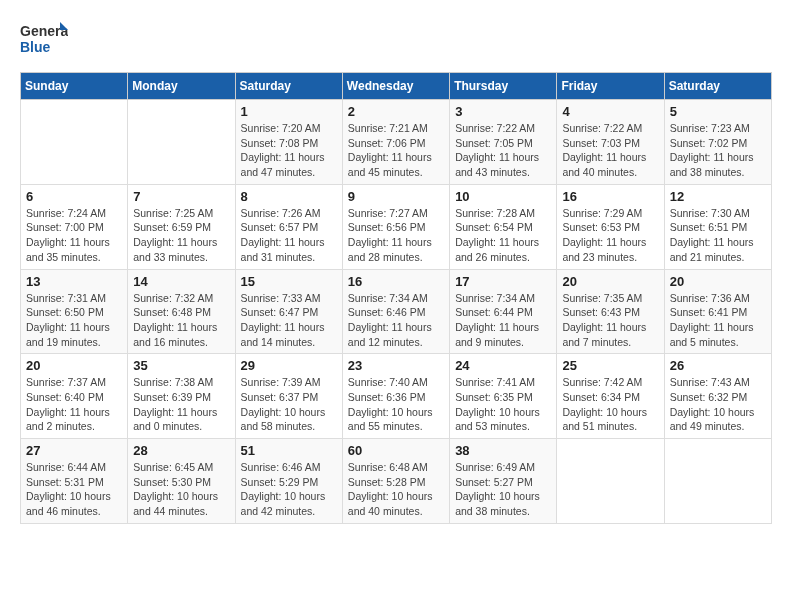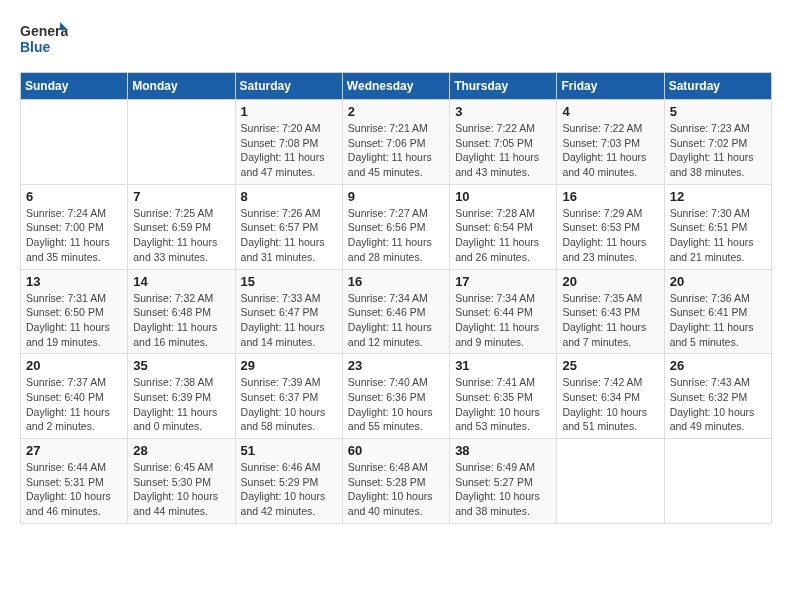--- a/index.html
+++ b/index.html
@@ -200,21 +200,21 @@
         </td>
         <td>
           <span class="day-number">29</span>
           <div class="day-info">Sunrise: 7:39 AM<br>Sunset: 6:37 PM<br>Daylight: 10 hours and 58 minutes.</div>
         </td>
         <td>
           <span class="day-number">23</span>
           <div class="day-info">Sunrise: 7:40 AM<br>Sunset: 6:36 PM<br>Daylight: 10 hours and 55 minutes.</div>
         </td>
         <td>
-          <span class="day-number">31</span>
+          <span class="day-number">24</span>
           <div class="day-info">Sunrise: 7:41 AM<br>Sunset: 6:35 PM<br>Daylight: 10 hours and 53 minutes.</div>
         </td>
         <td>
           <span class="day-number">25</span>
           <div class="day-info">Sunrise: 7:42 AM<br>Sunset: 6:34 PM<br>Daylight: 10 hours and 51 minutes.</div>
         </td>
         <td>
           <span class="day-number">26</span>
           <div class="day-info">Sunrise: 7:43 AM<br>Sunset: 6:32 PM<br>Daylight: 10 hours and 49 minutes.</div>
         </td>

